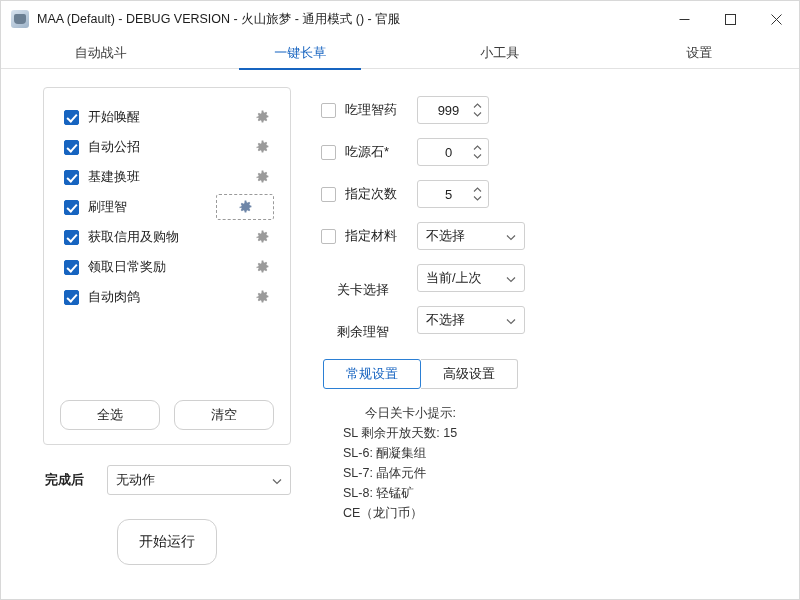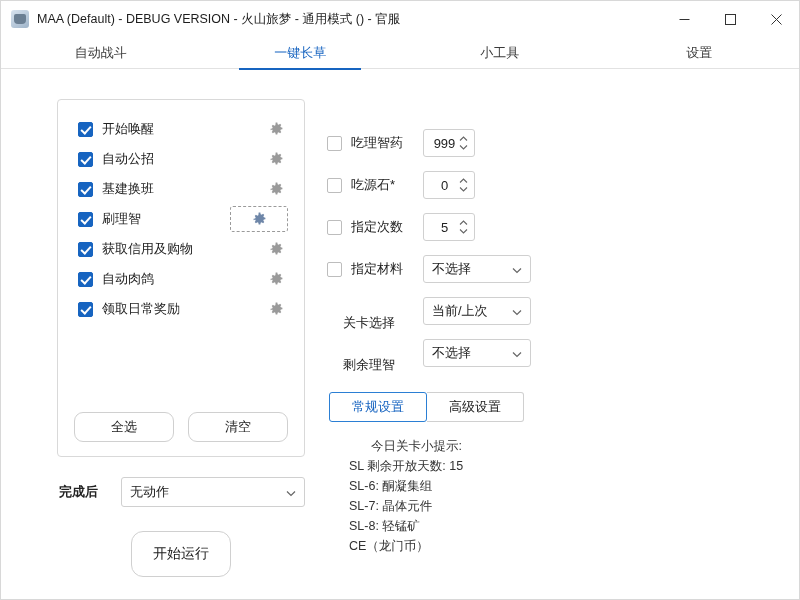--- a/index.html
+++ b/index.html
@@ -85,24 +85,23 @@
     position: absolute;
     left: 50%; transform: translateX(-50%);
     bottom: -1px;
     width: 122px; height: 2px;
     background: #1764c0;
   }
   
   .body {
     flex: 1 1 auto;
     display: flex;
-    padding: 18px 22px 10px 36px;
-    gap: 4px;
-    position: relative;
-    align-items: center;
+    padding: 18px 22px 10px 22px;
+    gap: 12px;
+    position: relative;
   }
   .left-col {
     width: 268px;
     flex: 0 0 268px;
     display: flex;
     flex-direction: column;
     padding-left: 20px;
   }
   .task-panel {
     border: 1px solid #d9d9d9;
@@ -241,21 +240,21 @@
     font-size: 13px;
     color: #222;
     width: 96px;
     flex: 0 0 96px;
     display: flex;
     align-items: center;
   }
   .opt-label .cb { margin-right: 9px; }
   .opt-label.nocb { padding-left: 16px; margin-top: 24px; }
   .spin {
-    width: 52px; height: 28px;
+    width: 72px; height: 28px;
     border: 1px solid #d0d0d0;
     border-radius: 3px;
     background: #fff;
     display: flex;
     align-items: center;
     font-size: 13px;
     color: #222;
     padding: 0 6px;
   }
   .spin .val {
@@ -404,32 +403,32 @@
             <div class="gear">
               <svg width="15" height="15" viewBox="0 0 16 16">
                   <path fill="#9a9a9a" d="M8 5.2A2.8 2.8 0 1 0 8 10.8A2.8 2.8 0 1 0 8 5.2zM8 6.6A1.4 1.4 0 1 1 8 9.4A1.4 1.4 0 1 1 8 6.6z"></path>
                   <path fill="#9a9a9a" d="M7.1 0.6h1.8l0.3 1.7 1.2 0.5 1.4-1 1.3 1.3-1 1.4 0.5 1.2 1.7 0.3v1.8l-1.7 0.3-0.5 1.2 1 1.4-1.3 1.3-1.4-1-1.2 0.5-0.3 1.7H7.1l-0.3-1.7-1.2-0.5-1.4 1-1.3-1.3 1-1.4-0.5-1.2L1.7 8.9V7.1l1.7-0.3 0.5-1.2-1-1.4 1.3-1.3 1.4 1 1.2-0.5z"></path>
                 </svg>
             </div>
           </div>
 
           <div class="task-row">
             <div class="cb checked"></div>
-            <div class="task-label">自动肉鸽</div>
+            <div class="task-label">领取日常奖励</div>
             <div class="gear">
               <svg width="15" height="15" viewBox="0 0 16 16">
                   <path fill="#9a9a9a" d="M8 5.2A2.8 2.8 0 1 0 8 10.8A2.8 2.8 0 1 0 8 5.2zM8 6.6A1.4 1.4 0 1 1 8 9.4A1.4 1.4 0 1 1 8 6.6z"></path>
                   <path fill="#9a9a9a" d="M7.1 0.6h1.8l0.3 1.7 1.2 0.5 1.4-1 1.3 1.3-1 1.4 0.5 1.2 1.7 0.3v1.8l-1.7 0.3-0.5 1.2 1 1.4-1.3 1.3-1.4-1-1.2 0.5-0.3 1.7H7.1l-0.3-1.7-1.2-0.5-1.4 1-1.3-1.3 1-1.4-0.5-1.2L1.7 8.9V7.1l1.7-0.3 0.5-1.2-1-1.4 1.3-1.3 1.4 1 1.2-0.5z"></path>
                 </svg>
             </div>
           </div>
 
           <div class="task-row">
             <div class="cb checked"></div>
-            <div class="task-label">领取日常奖励</div>
+            <div class="task-label">自动肉鸽</div>
             <div class="gear">
               <svg width="15" height="15" viewBox="0 0 16 16">
                   <path fill="#9a9a9a" d="M8 5.2A2.8 2.8 0 1 0 8 10.8A2.8 2.8 0 1 0 8 5.2zM8 6.6A1.4 1.4 0 1 1 8 9.4A1.4 1.4 0 1 1 8 6.6z"></path>
                   <path fill="#9a9a9a" d="M7.1 0.6h1.8l0.3 1.7 1.2 0.5 1.4-1 1.3 1.3-1 1.4 0.5 1.2 1.7 0.3v1.8l-1.7 0.3-0.5 1.2 1 1.4-1.3 1.3-1.4-1-1.2 0.5-0.3 1.7H7.1l-0.3-1.7-1.2-0.5-1.4 1-1.3-1.3 1-1.4-0.5-1.2L1.7 8.9V7.1l1.7-0.3 0.5-1.2-1-1.4 1.3-1.3 1.4 1 1.2-0.5z"></path>
                 </svg>
             </div>
           </div>
 
         </div>
 

